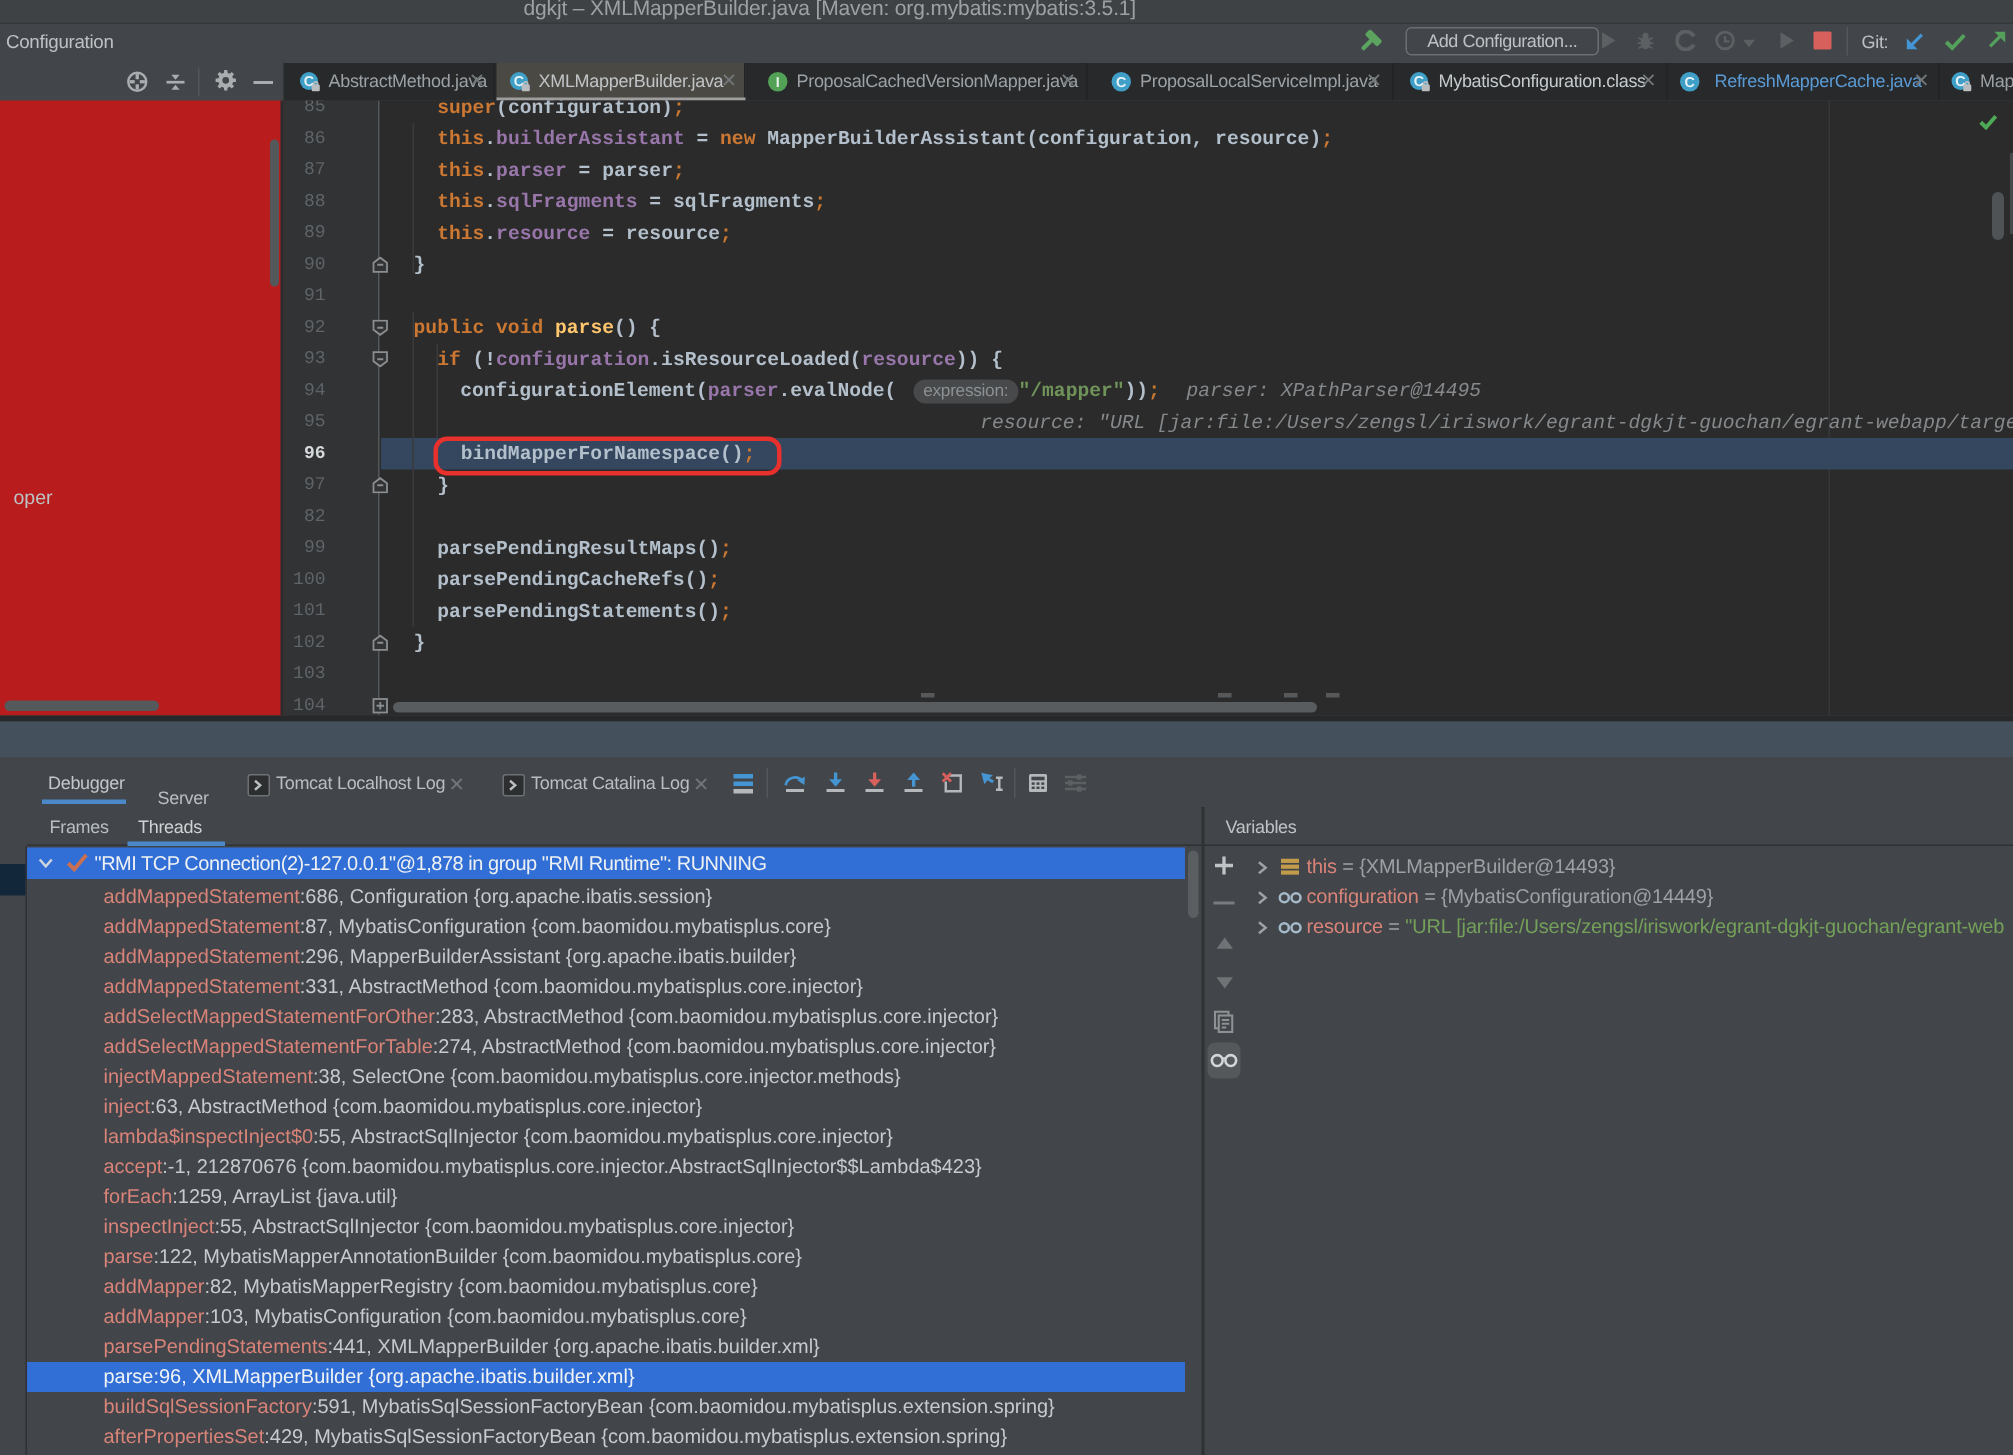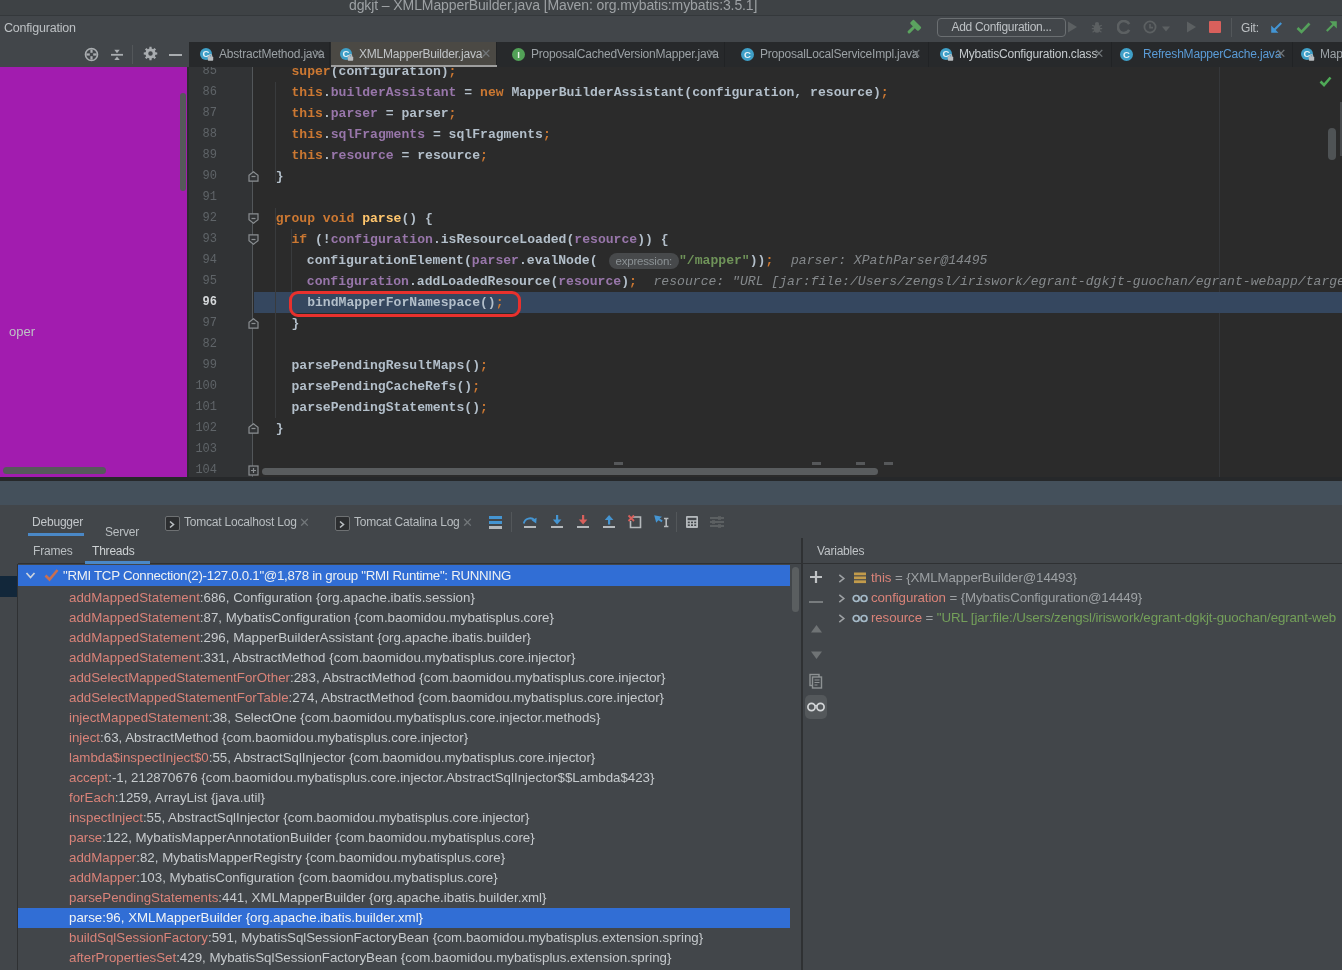--- a/index.html
+++ b/index.html
@@ -178,21 +178,21 @@
   </svg>
   <div class="abs" style="left:132px;top:45px;width:1px;height:19px;background:#53575a;"></div>
 
   <svg class="abs" style="left:143px;top:46px;" width="15" height="15" viewBox="0 0 16 16">
       <path fill-rule="evenodd" fill="#a9adb0" d="M6.84 0.79 L9.16 0.79 L9.25 2.75 L10.83 3.40 L12.27 2.08 L13.92 3.73 L12.60 5.17 L13.25 6.75 L15.21 6.84 L15.21 9.16 L13.25 9.25 L12.60 10.83 L13.92 12.27 L12.27 13.92 L10.83 12.60 L9.25 13.25 L9.16 15.21 L6.84 15.21 L6.75 13.25 L5.17 12.60 L3.73 13.92 L2.08 12.27 L3.40 10.83 L2.75 9.25 L0.79 9.16 L0.79 6.84 L2.75 6.75 L3.40 5.17 L2.08 3.73 L3.73 2.08 L5.17 3.40 L6.75 2.75 Z M8 5.6 A2.4 2.4 0 1 0 8 10.4 A2.4 2.4 0 1 0 8 5.6 Z"></path>
     </svg>
 
   <div class="abs" style="left:169px;top:53.5px;width:13px;height:2px;background:#a9adb0;"></div>
 </div>
 
-<div class="abs" style="left:0;top:67px;width:189px;height:410px;background:#a21caf;border-right:2px solid #2a2c2e;">
+<div class="abs" style="left:0;top:67px;width:189px;height:410px;background:#b91c1c;border-right:2px solid #2a2c2e;">
   <div class="abs" style="left:9px;top:257px;font-size:13px;color:#bdc2c5;">oper</div>
   <div class="abs" style="left:180px;top:26px;width:6px;height:98px;background:#55585a;border-radius:3px;"></div>
   <div class="abs" style="left:3px;top:400px;width:103px;height:7px;background:#56595b;border-radius:3.5px;"></div>
 </div>
 
 <div class="abs" style="left:189px;top:67px;width:1153px;height:410px;background:#2b2b2b;overflow:hidden;" id="editor">
   <div class="abs" style="left:0;top:0;width:64px;height:410px;background:#313335;border-right:1px solid #53575a;"></div>
   <div class="abs" style="left:1030px;top:0;width:1px;height:410px;background:#35373a;"></div>
   <div id="code" class="mono" style="color:#b3bfca;">
     
@@ -247,24 +247,24 @@
         <rect x="1" y="1" width="9" height="9" fill="#313335" stroke="#8a8e91" stroke-width="1.2"></rect>
         <path d="M3 5.5 H8 M5.5 3 V8" stroke="#8a8e91" stroke-width="1.2"></path>
       </svg>
     
     <div class="cl" style="left:71px;top:-6px;">    <span class="kw">super</span>(configuration)<span class="kw">;</span></div>
     <div class="cl" style="left:71px;top:15px;">    <span class="kw">this</span>.<span class="fld">builderAssistant</span> = <span class="kw">new</span> MapperBuilderAssistant(configuration, resource)<span class="kw">;</span></div>
     <div class="cl" style="left:71px;top:36px;">    <span class="kw">this</span>.<span class="fld">parser</span> = parser<span class="kw">;</span></div>
     <div class="cl" style="left:71px;top:57px;">    <span class="kw">this</span>.<span class="fld">sqlFragments</span> = sqlFragments<span class="kw">;</span></div>
     <div class="cl" style="left:71px;top:78px;">    <span class="kw">this</span>.<span class="fld">resource</span> = resource<span class="kw">;</span></div>
     <div class="cl" style="left:71px;top:99px;">  }</div>
-    <div class="cl" style="left:71px;top:141px;">  <span class="kw">group void </span><span class="mtd">parse</span>() {</div>
+    <div class="cl" style="left:71px;top:141px;">  <span class="kw">public void </span><span class="mtd">parse</span>() {</div>
     <div class="cl" style="left:71px;top:162px;">    <span class="kw">if</span> (!<span class="fld">configuration</span>.isResourceLoaded(<span class="fld">resource</span>)) {</div>
     <div class="cl" style="left:0;top:183px;width:1153px;"><span class="abs" style="left:117.8px;top:0;">configurationElement(<span class="fld">parser</span>.evalNode(</span><span class="abs" style="left:419.5px;top:2.5px;height:16px;line-height:16px;background:#47494b;border-radius:8px;padding:0 7px;font-family:'Liberation Sans',sans-serif;font-size:11.5px;font-weight:400;color:#8b9194;letter-spacing:-0.2px;">expression:</span><span class="abs" style="left:490px;top:0;"><span class="str">"/mapper"</span>))<span class="kw">;</span></span><span class="abs dbg" style="left:602px;top:0;">parser: XPathParser@14495</span></div>
-    <div class="cl" style="left:0;top:204px;width:1153px;"><span class="abs" style="left:117.8px;top:0;"><span class="fld">configuration</span>.addLoadedResource(<span class="fld">resource</span>)<span class="kw">;</span></span><span class="abs dbg" style="left:464.5px;top:0;">resource: "URL [jar:file:/Users/zengsl/iriswork/egrant-dgkjt-guochan/egrant-webapp/target</span></div>
+    <div class="cl" style="left:0;top:204px;width:1153px;"><span class="abs dbg" style="left:464.5px;top:0;">resource: "URL [jar:file:/Users/zengsl/iriswork/egrant-dgkjt-guochan/egrant-webapp/target</span></div>
     <div class="cl" style="left:71px;top:225px;">      bindMapperForNamespace()<span class="kw">;</span></div>
     <div class="cl" style="left:71px;top:246px;">    }</div>
     <div class="cl" style="left:71px;top:288px;">    parsePendingResultMaps()<span class="kw">;</span></div>
     <div class="cl" style="left:71px;top:309px;">    parsePendingCacheRefs()<span class="kw">;</span></div>
     <div class="cl" style="left:71px;top:330px;">    parsePendingStatements()<span class="kw">;</span></div>
     <div class="cl" style="left:71px;top:351px;">  }</div>
     
     <div class="abs" style="left:425px;top:395px;width:9px;height:3px;background:#56585a;"></div>
     <div class="abs" style="left:623px;top:395px;width:9px;height:3px;background:#56585a;"></div>
     <div class="abs" style="left:667px;top:395px;width:9px;height:3px;background:#56585a;"></div>

